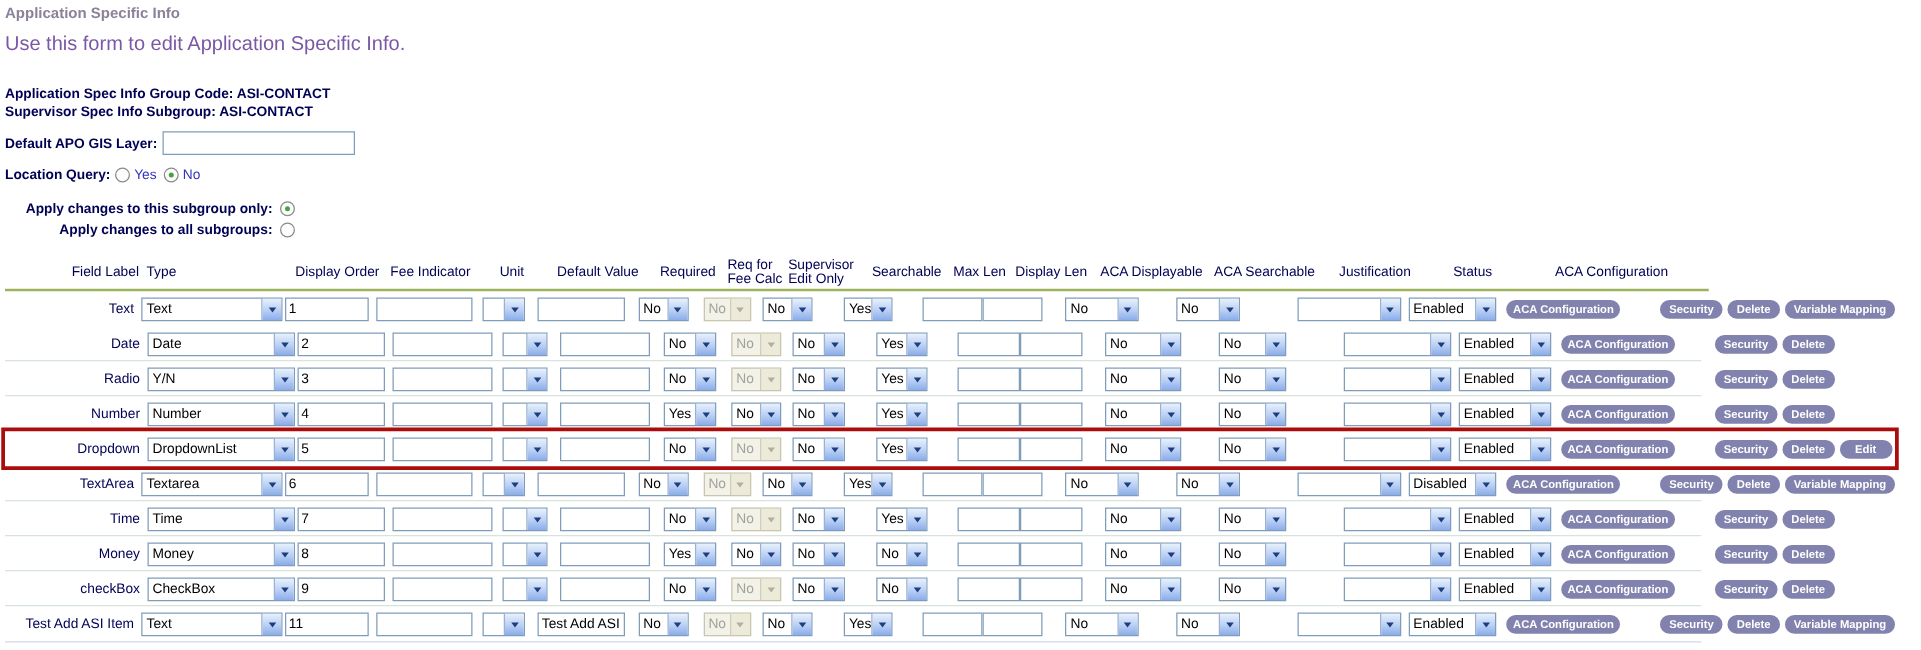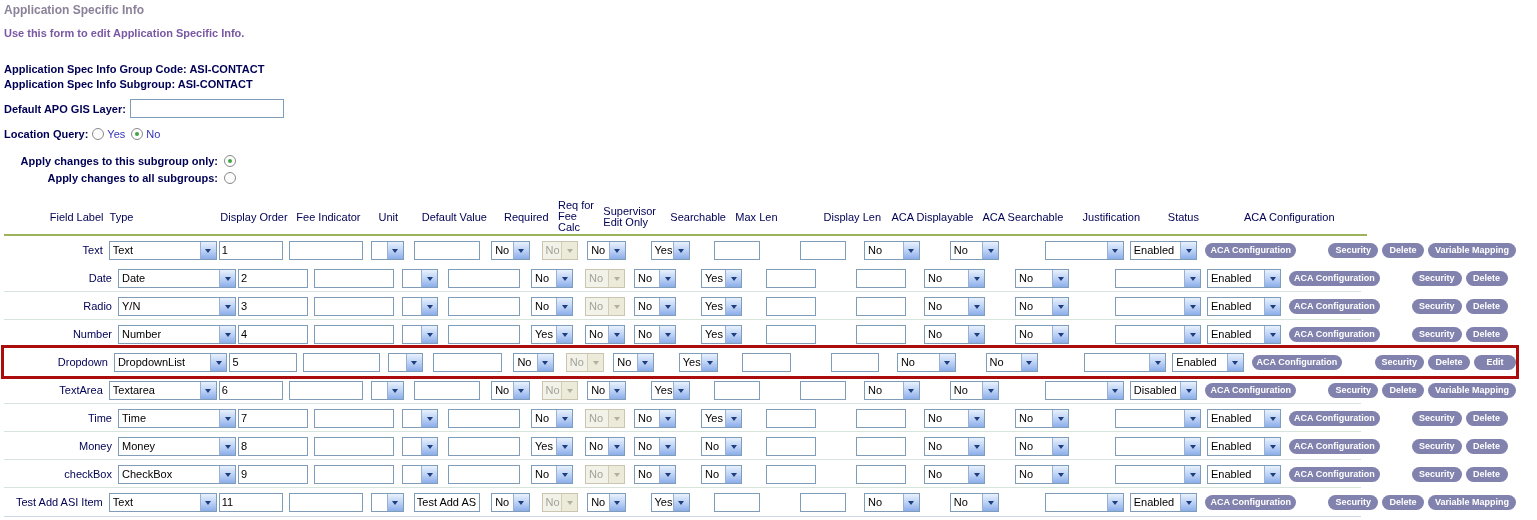--- a/index.html
+++ b/index.html
@@ -1,21 +1,21 @@
 <!DOCTYPE html>
 <html><head>
 <meta charset="utf-8">
 <style>
   * { box-sizing: content-box; }
   html,body { margin:0; padding:0; width:1537px; height:520px; overflow:hidden;
     background:#fff; font-family:"Liberation Sans", sans-serif; font-size:11px; }
   .page { padding:3px 14px 0 4px; position:relative; }
 
   .title { font-weight:bold; font-size:12px; color:#8b8299; }
-  .subtitle { margin-top:10px; font-weight:bold; font-size:11px; color:#7a58a4; }
+  .subtitle { margin-top:10px; font-weight:normal; font-size:16px; color:#7a58a4; }
   .navy { color:#000055; font-weight:bold; }
   .grouprow { margin-top:23px; line-height:15px; }
   .subgrouprow { line-height:15px; }
   .gisrow { margin-top:7px; height:19px; display:flex; align-items:center; }
   .gisrow input { margin-left:4px; }
   .locrow { margin-top:10px; display:flex; align-items:center; }
   .bluelbl { color:#3333bb; margin:0 2px 0 3px; }
   .applyblock { margin-top:12px; }
   .applyrow { height:17px; display:flex; align-items:center; }
   .applylbl { display:inline-block; width:214px; text-align:right; font-weight:bold; color:#000055; }
@@ -61,21 +61,21 @@
   .c-type { width:118px; margin-right:2px; }
   .c-order { width:64px; margin-right:12px; }
   .c-fee { width:74px; margin-right:14px; }
   .c-unit { width:36px; margin-right:10px; }
   .c-default { width:66px; margin-right:17px; }
   .c-req { width:42px; margin-right:12px; }
   .c-reqfee { width:40px; margin-right:9px; }
   .c-sup { width:42px; margin-right:25px; }
   .c-search { width:41px; margin-right:24px; }
   .c-maxlen { width:44px; margin-right:6px; }
-  .c-displen { width:44px; margin-right:24px;margin-left:40px; }
+  .c-displen { width:44px; margin-right:24px; }
   .c-acadisp { width:61px; margin-right:30px; }
   .c-acasearch { width:54px; margin-right:46px; }
   .c-just { width:86px; margin-right:6px; }
   .c-status { width:74px; margin-right:8px; }
   .c-acabtn { width:87px; margin-right:36px; }
   .h-reqfee { width:46px; margin-right:3px; }
   .h-sup { width:52px; margin-right:15px; }
   .c-actions { display:flex; gap:4px; align-items:center; }
   .rt { text-align:right; }
 </style>
@@ -85,21 +85,21 @@
 <div class="page">
 
   <div class="title">Application Specific Info</div>
   <div class="subtitle">Use this form to edit Application Specific Info.</div>
 
   <div class="grouprow navy">
     <span>Application Spec Info Group Code:</span>
     <span>ASI-CONTACT</span>
   </div>
   <div class="subgrouprow navy">
-    <span>Application Spec Info Subgroup:</span>
+    <span>Supervisor Spec Info Subgroup:</span>
     <span>ASI-CONTACT</span>
   </div>
 
   <div class="gisrow">
     <span class="navy">Default APO GIS Layer:</span>
     <input class="inp" style="width: 148px;" value="">
   </div>
 
   <div class="locrow">
     <span class="navy">Location Query:</span>

